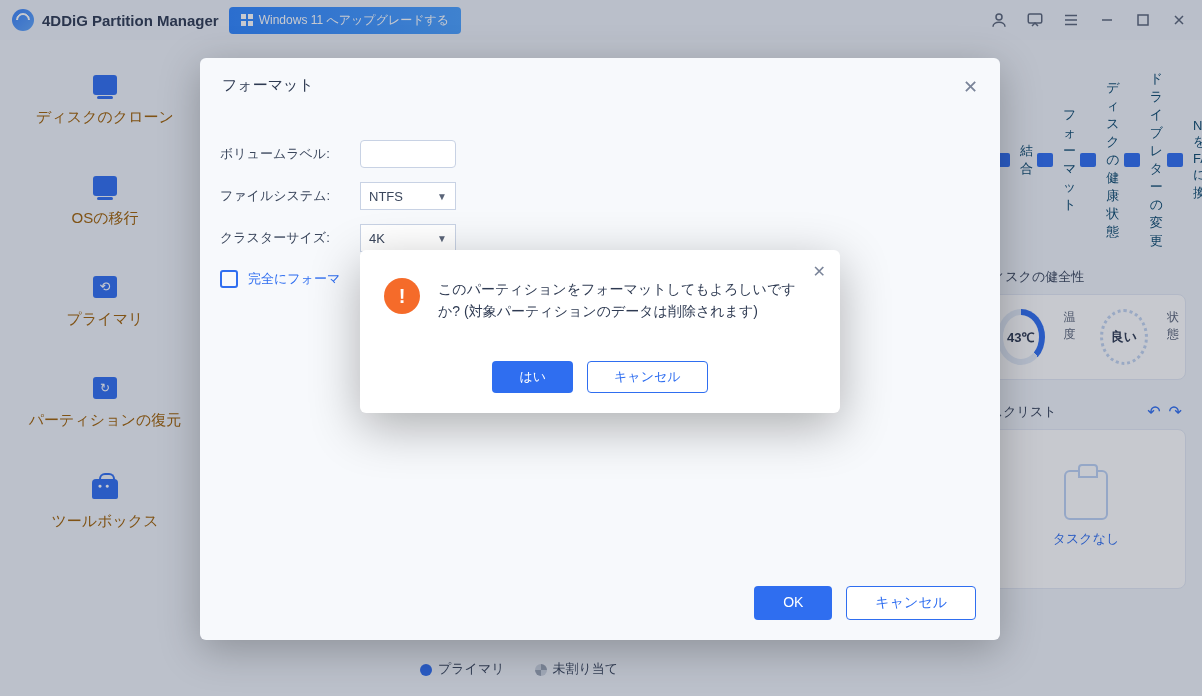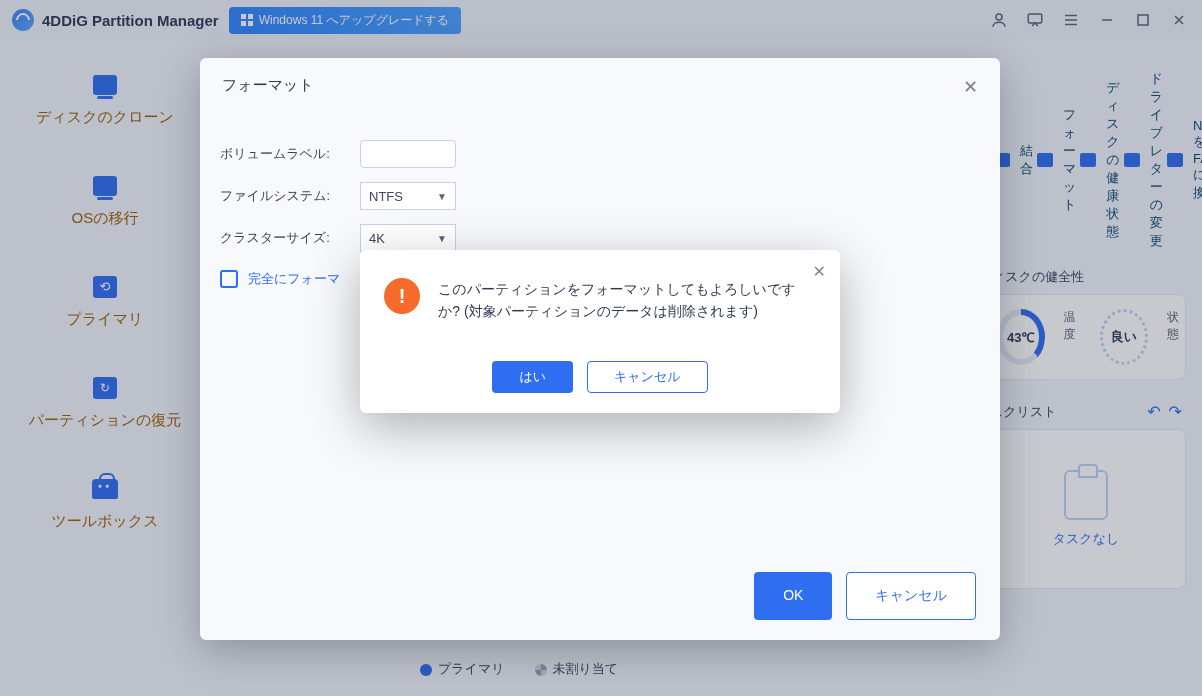--- a/index.html
+++ b/index.html
@@ -56,21 +56,21 @@
 .dlg-close{cursor:pointer;color:#7a8499;font-size:18px}
 .dlg-body{padding:10px 20px}
 .frow{display:flex;align-items:center;gap:20px;margin:14px 0;font-size:13px;color:#3a465c}
 .frow label{width:120px}
 .finput{width:96px;height:28px;border:1px solid #c8d2e4;border-radius:4px;background:#fff;padding:0 8px;font-size:13px}
 .fselect{width:96px;height:28px;border:1px solid #c8d2e4;border-radius:0;background:#fff;padding:0 8px;font-size:13px;display:flex;align-items:center;justify-content:space-between;cursor:pointer}
 .chev{font-size:10px;color:#5a6478}
 .chk-row{display:flex;align-items:center;gap:10px;margin-top:18px;color:#2f6ef0;font-size:13px}
 .chk{width:18px;height:18px;border:2px solid #2f6ef0;border-radius:3px}
 .dlg-ftr{position:absolute;bottom:20px;right:24px;display:flex;gap:14px}
-.btn{padding:14px 28px;border-radius:4px;font-size:14px;cursor:pointer;border:1px solid transparent}
+.btn{padding:7px 28px;border-radius:4px;font-size:14px;cursor:pointer;border:1px solid transparent}
 .btn.primary{background:#2f6ef0;color:#fff}
 .btn.secondary{background:#fff;border-color:#2f6ef0;color:#2f6ef0}
 .confirm{position:absolute;top:250px;left:360px;width:480px;background:#fff;border-radius:6px;box-shadow:0 14px 50px rgba(0,0,0,.3);padding:20px}
 .conf-close{position:absolute;top:12px;right:14px;color:#7a8499;font-size:16px;cursor:pointer}
 .conf-body{display:flex;gap:18px;align-items:flex-start;padding:8px 4px}
 .warn{width:36px;height:36px;border-radius:50%;background:#f56b2a;color:#fff;display:flex;align-items:center;justify-content:center;font-size:20px;font-weight:700;flex-shrink:0}
 .conf-text{font-size:14px;color:#2e3a52;line-height:1.6}
 .conf-ftr{display:flex;justify-content:center;gap:14px;margin-top:30px}
 .btn.sm{padding:6px 26px;font-size:13px}
 svg{display:block}

